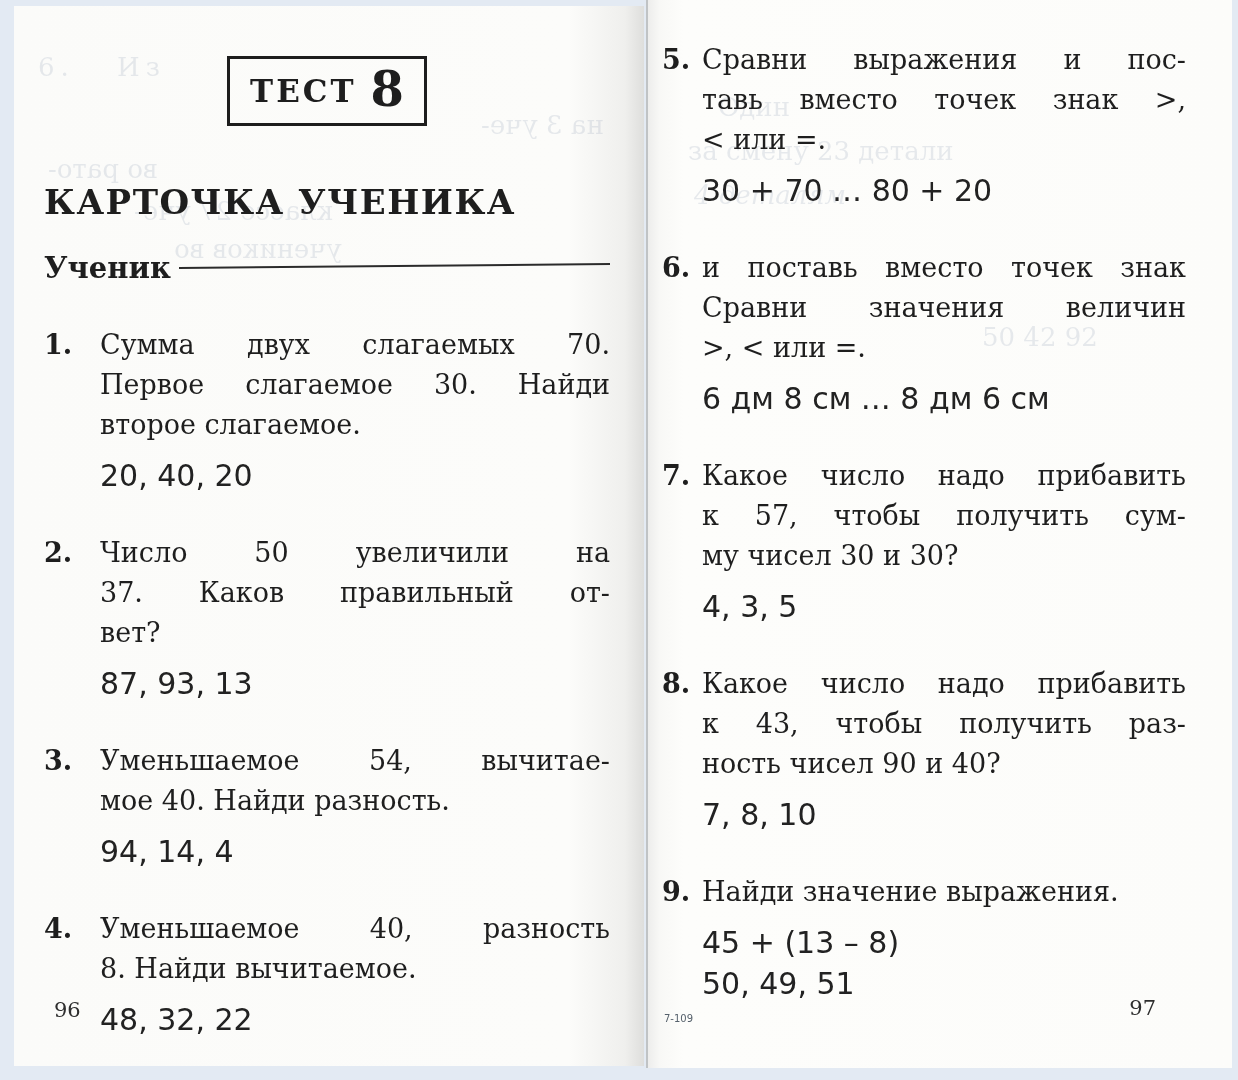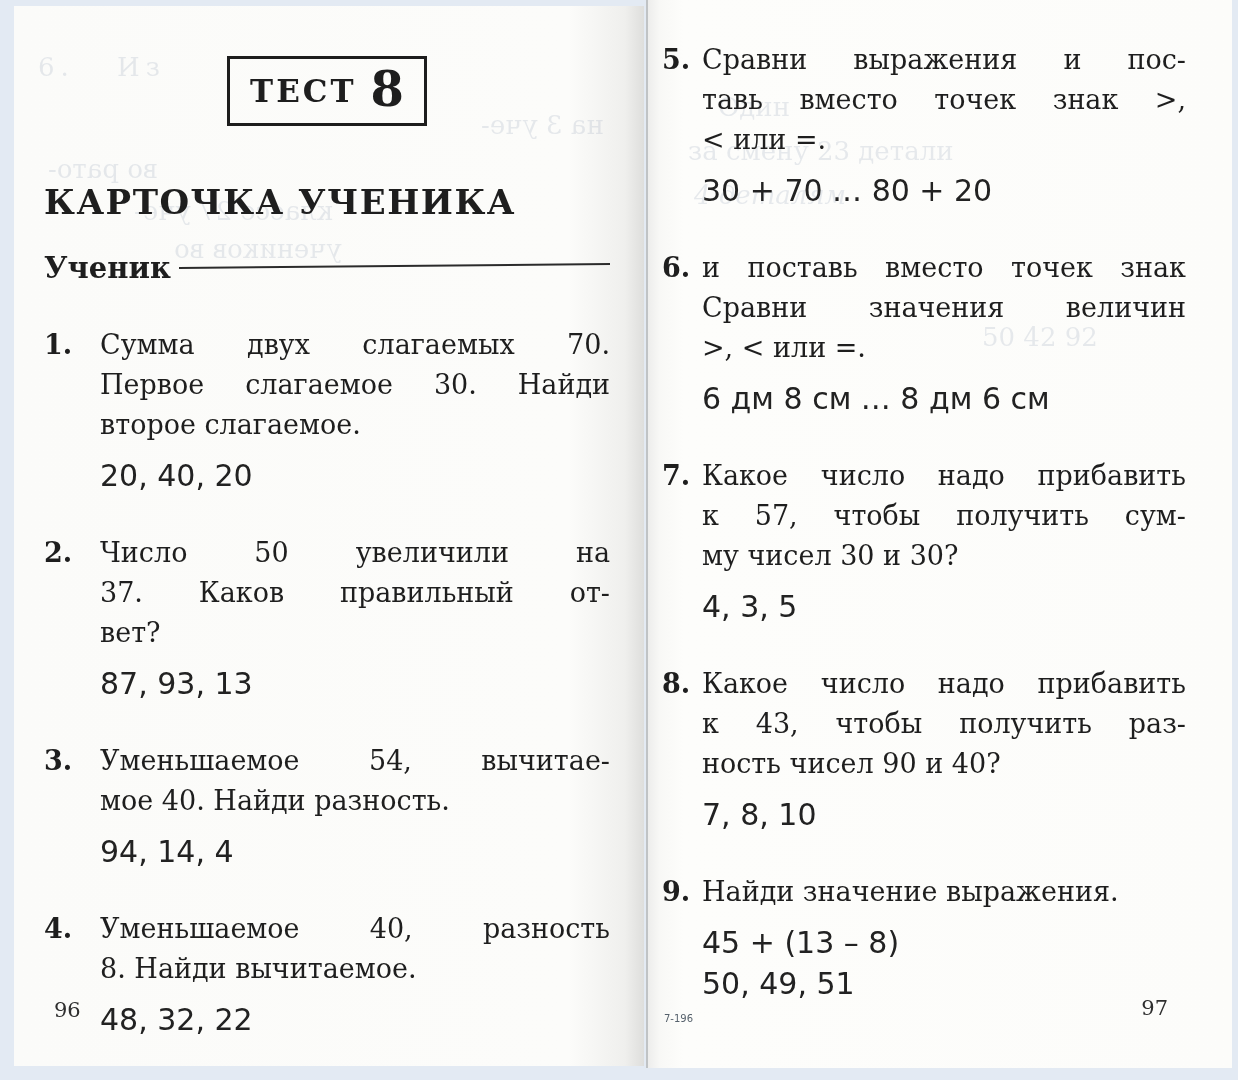--- a/index.html
+++ b/index.html
@@ -42,21 +42,21 @@
   .qline { font-size:27px; line-height:40px; }
   .just { text-align:justify; text-align-last:justify; }
   .ans {
     font-family:"DejaVu Sans","Liberation Sans",sans-serif;
     font-size:30px; line-height:38px; margin-top:12px; color:#222;
   }
   .ans + .ans { margin-top:3px; }
 
   .page-num { position:absolute; font-size:21px; color:#2e2e2e; }
   #pn96 { left:40px; bottom:44px; }
-  #pn97 { right:64px; bottom:48px; }
+  #pn97 { right:76px; bottom:48px; }
   .print-code {
     position:absolute; left:16px; bottom:44px; font-size:10px; color:#55606b;
     font-family:"DejaVu Sans","Liberation Sans",sans-serif;
   }
 
   .ghost {
     position:absolute; color:#8e9cb3; opacity:.20; filter:blur(.7px);
     font-size:26px; white-space:nowrap; pointer-events:none;
   }
   .mirror { transform:scaleX(-1); }
@@ -187,15 +187,15 @@
         <div class="qbody">
           <div class="qline">Найди значение выражения.</div>
           <div class="ans">45 + (13 – 8)</div>
           <div class="ans">50, 49, 51</div>
         </div>
       </div>
 
     </div>
   </div>
 
-  <div class="print-code">7-196</div>
+  <div class="print-code">7-109</div>
   <div class="page-num" id="pn97">97</div>
 </div>
 
 </body></html>

